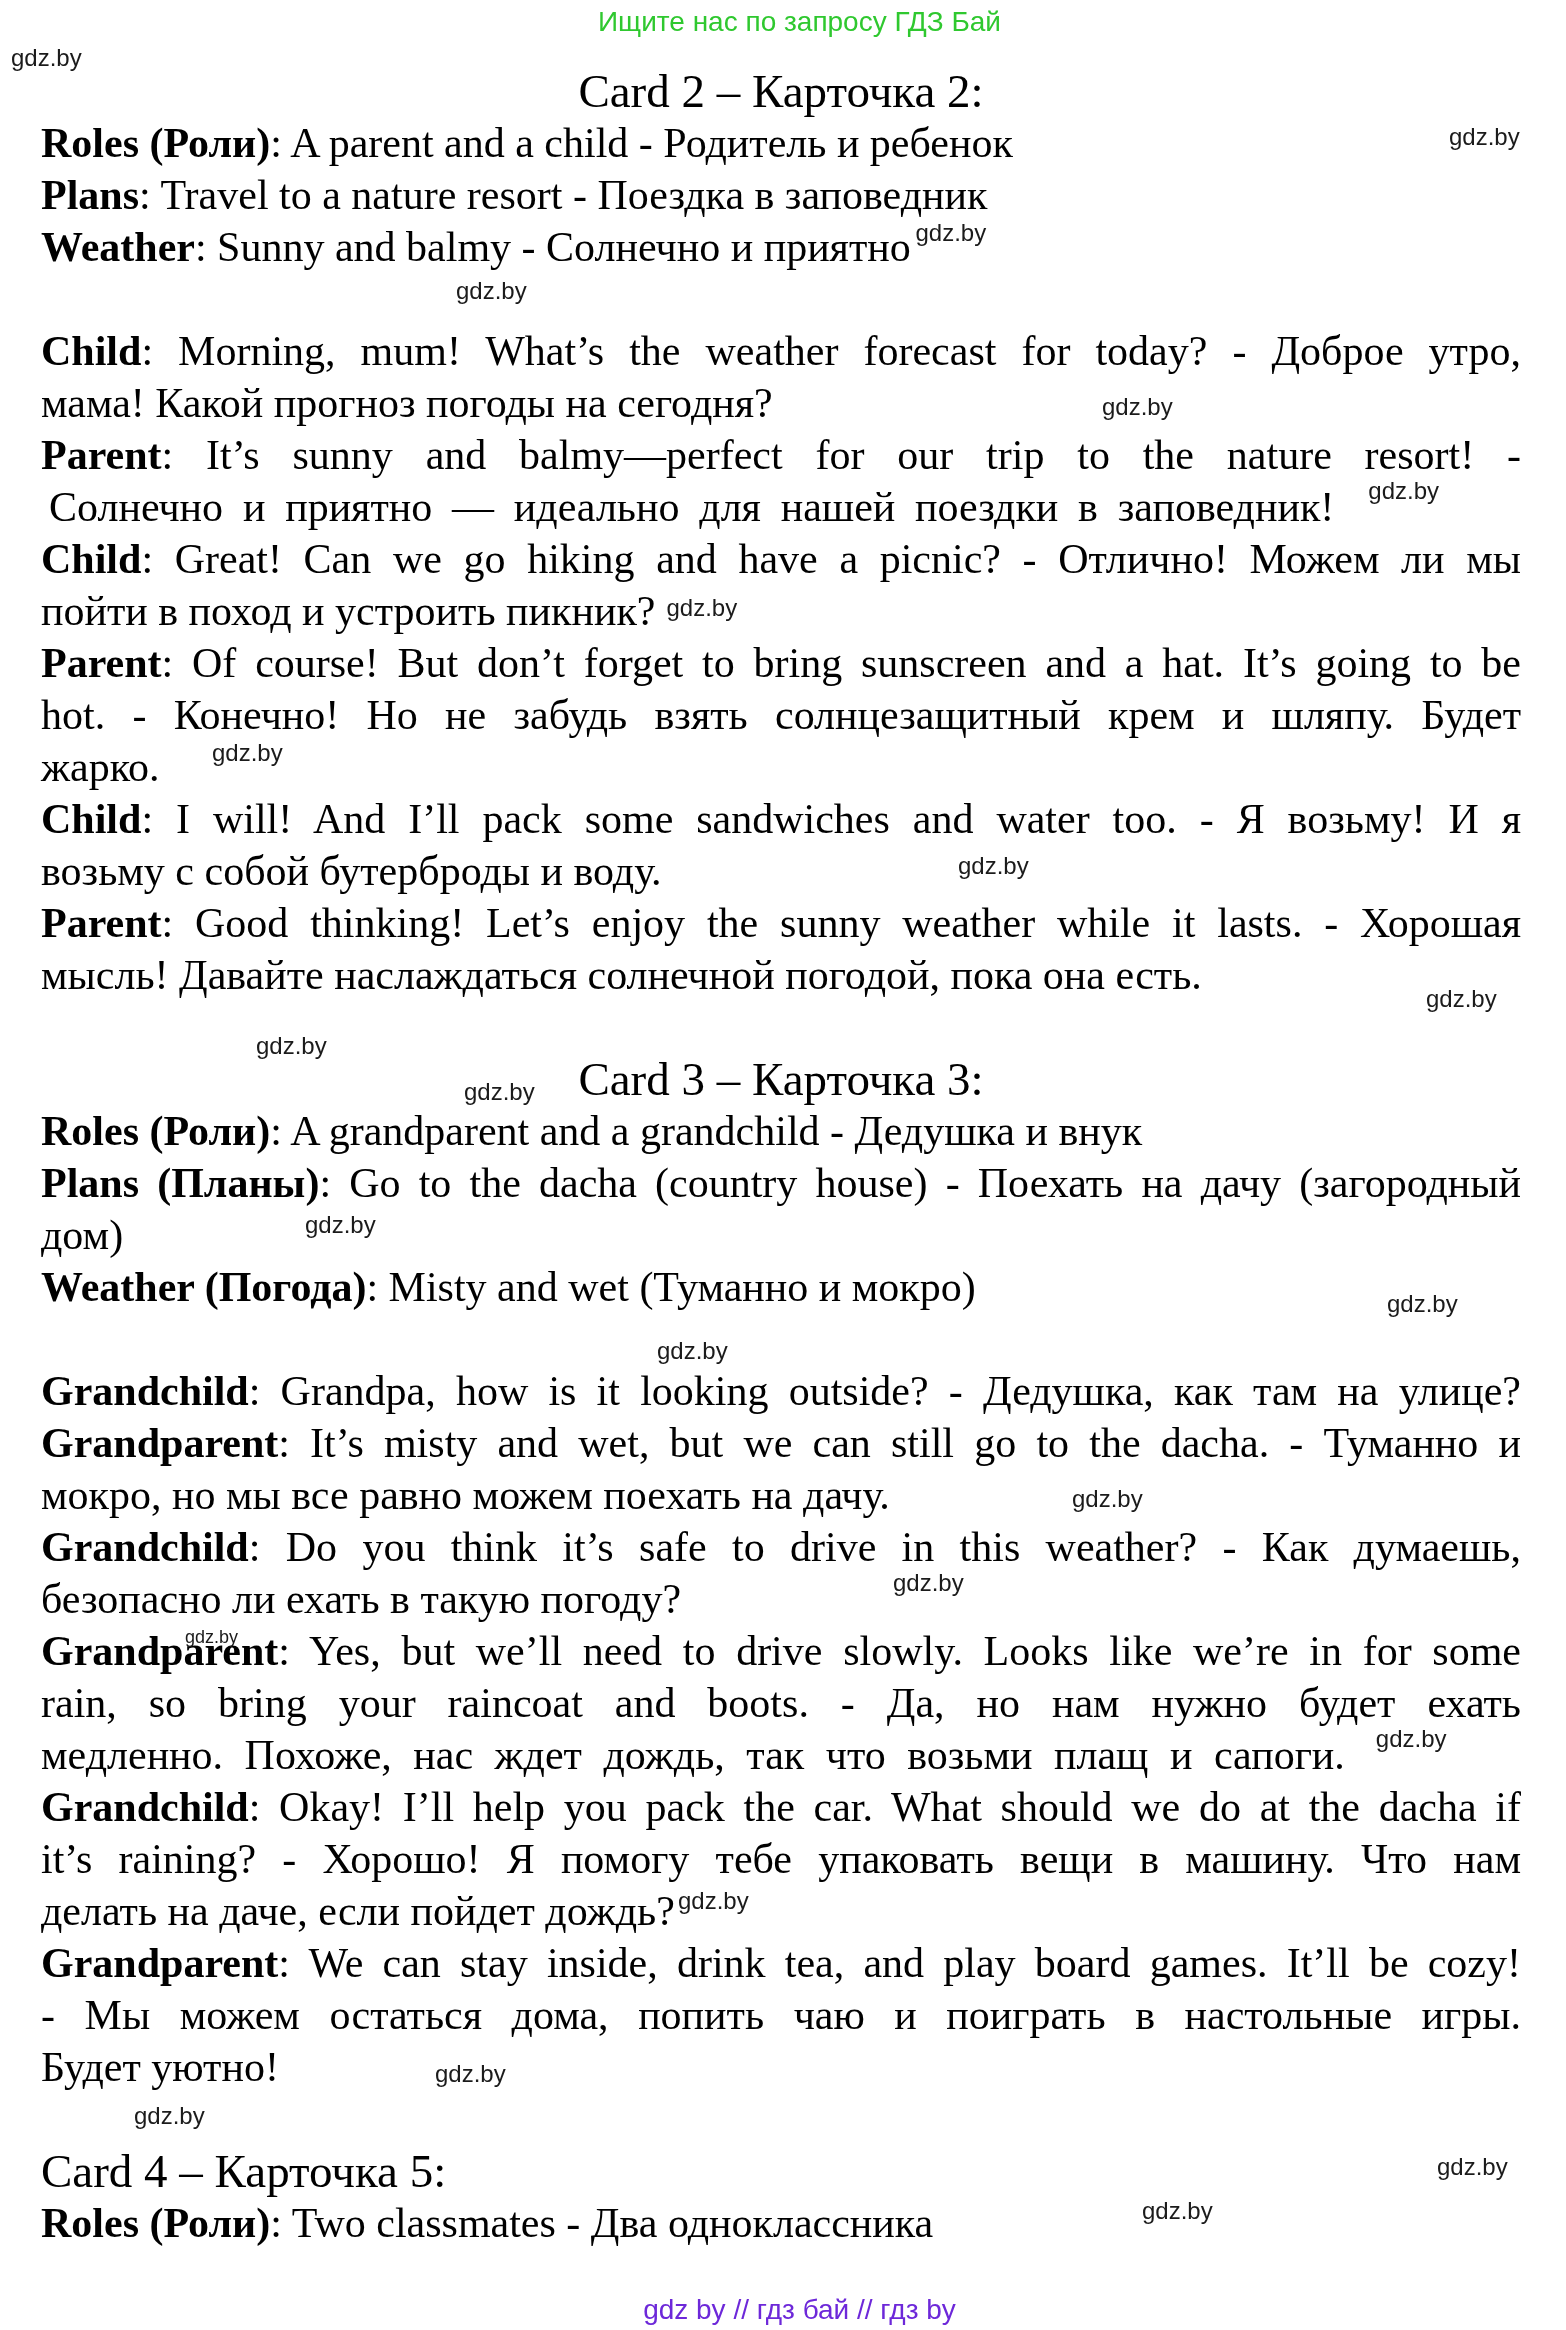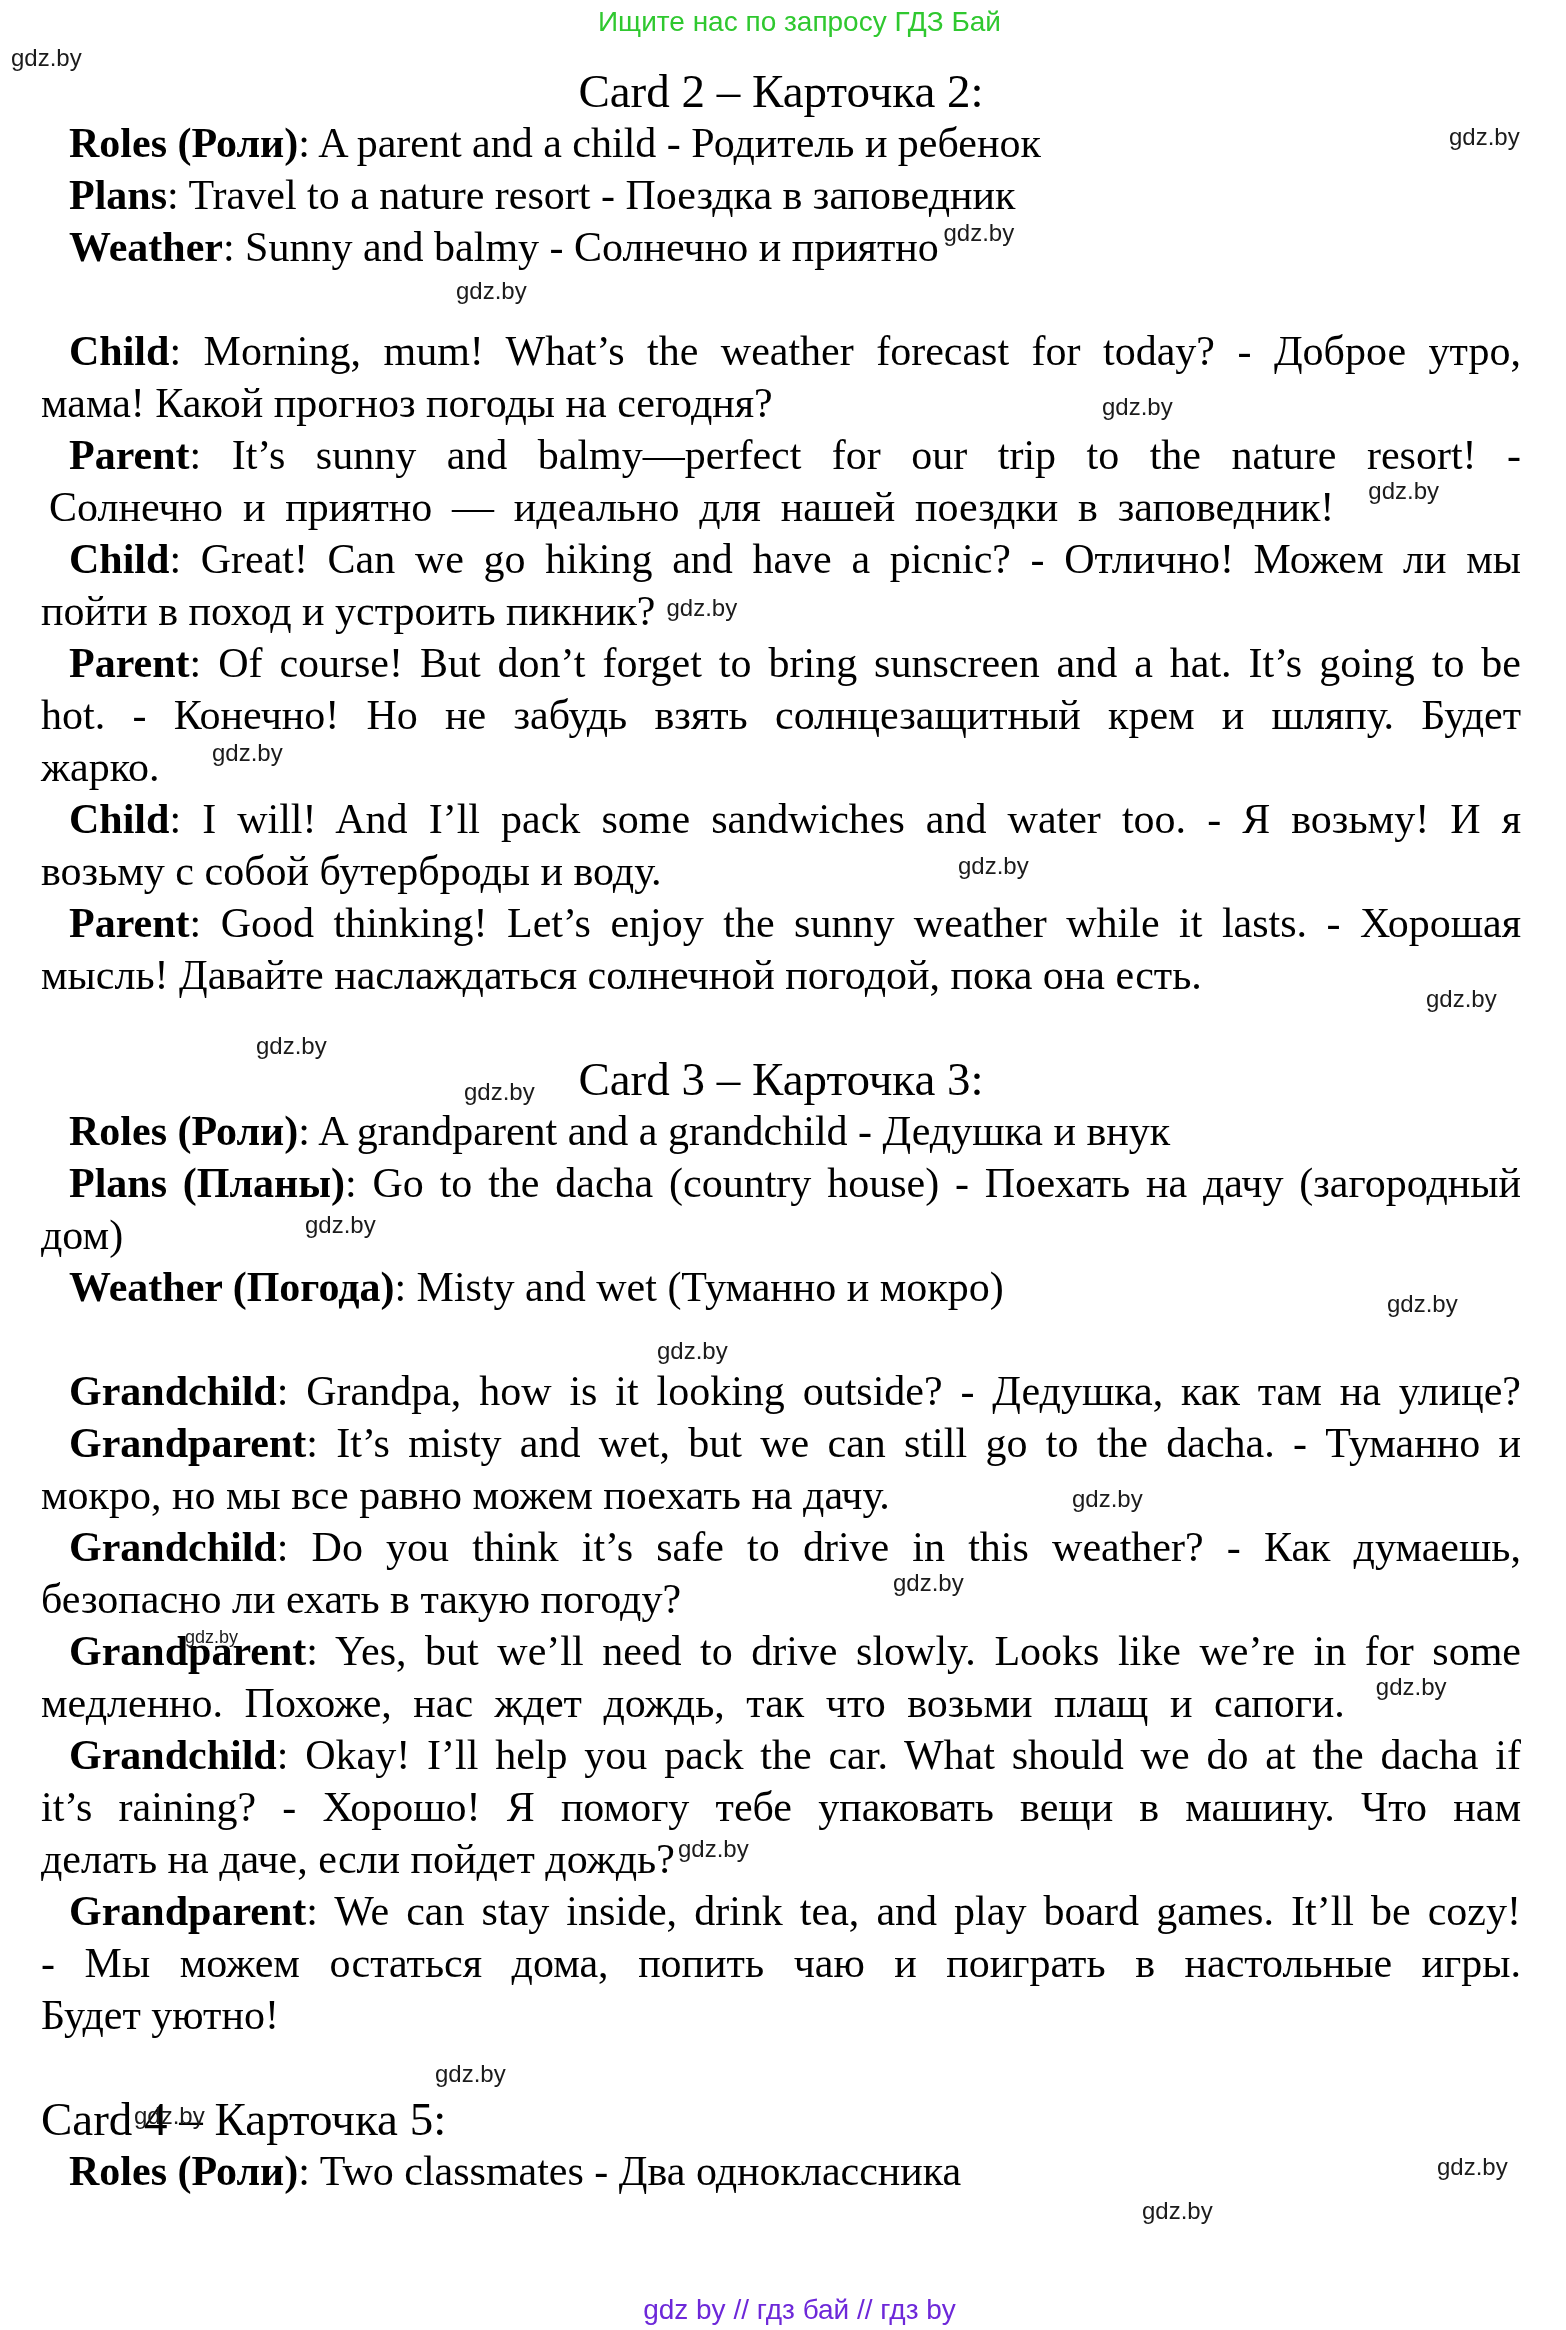--- a/index.html
+++ b/index.html
@@ -21,21 +21,21 @@
   #column{
     position:absolute;left:41px;top:65px;width:1480px;
   }
   .ln{
     height:52px;line-height:52px;font-size:42px;
   }
   .hd{font-size:47px;font-weight:normal;}
   .ac{text-align:center;}
   .aj{text-align:justify;text-align-last:justify;}
   .al{white-space:nowrap;}
-  .bold{font-weight:bold;margin-left:28px;}
+  .bold{font-weight:bold;}
   .wm{
     font-family:"Liberation Sans","DejaVu Sans",sans-serif;
     font-size:24px;color:#1b1b1b;line-height:normal;
   }
   .wm.inline{position:relative;display:inline-block;vertical-align:baseline;}
   .wm.abs{position:absolute;white-space:nowrap;}
   #footer{
     position:absolute;top:2294px;left:0;width:100%;
     text-align:center;
     font-family:"Liberation Sans","DejaVu Sans",sans-serif;
@@ -72,20 +72,21 @@
       <div class="ln aj"><span class="bold">Plans (Планы)</span>: Go to the dacha (country house) - Поехать на дачу (загородный</div>
       <div class="ln al">дом)</div>
       <div class="ln al"><span class="bold">Weather (Погода)</span>: Misty and wet (Туманно и мокро)</div>
       <div class="ln al"></div>
       <div class="ln aj"><span class="bold">Grandchild</span>: Grandpa, how is it looking outside? - Дедушка, как там на улице?</div>
       <div class="ln aj"><span class="bold">Grandparent</span>: It’s misty and wet, but we can still go to the dacha. - Туманно и</div>
       <div class="ln al">мокро, но мы все равно можем поехать на дачу.</div>
       <div class="ln aj"><span class="bold">Grandchild</span>: Do you think it’s safe to drive in this weather? - Как думаешь,</div>
       <div class="ln al">безопасно ли ехать в такую погоду?</div>
       <div class="ln aj"><span class="bold">Grandparent</span>: Yes, but we’ll need to drive slowly. Looks like we’re in for some</div>
+      <div class="ln aj">rain, so bring your raincoat and boots. - Да, но нам нужно будет ехать</div>
       <div class="ln al" style="word-spacing: 11px;">медленно. Похоже, нас ждет дождь, так что возьми плащ и сапоги.<span class="wm inline" style="margin-left: 31px; top: -22px;">gdz.by</span></div>
       <div class="ln aj"><span class="bold">Grandchild</span>: Okay! I’ll help you pack the car. What should we do at the dacha if</div>
       <div class="ln aj">it’s raining? - Хорошо! Я помогу тебе упаковать вещи в машину. Что нам</div>
       <div class="ln al">делать на даче, если пойдет дождь?<span class="wm inline" style="margin-left: 3.1px; top: -15.6px;">gdz.by</span></div>
       <div class="ln aj"><span class="bold">Grandparent</span>: We can stay inside, drink tea, and play board games. It’ll be cozy!</div>
       <div class="ln aj">- Мы можем остаться дома, попить чаю и поиграть в настольные игры.</div>
       <div class="ln al">Будет уютно!</div>
       <div class="ln al"></div>
       <div class="ln hd al">Card 4 – Карточка 5:</div>
       <div class="ln al"><span class="bold">Roles (Роли)</span>: Two classmates - Два одноклассника</div>

